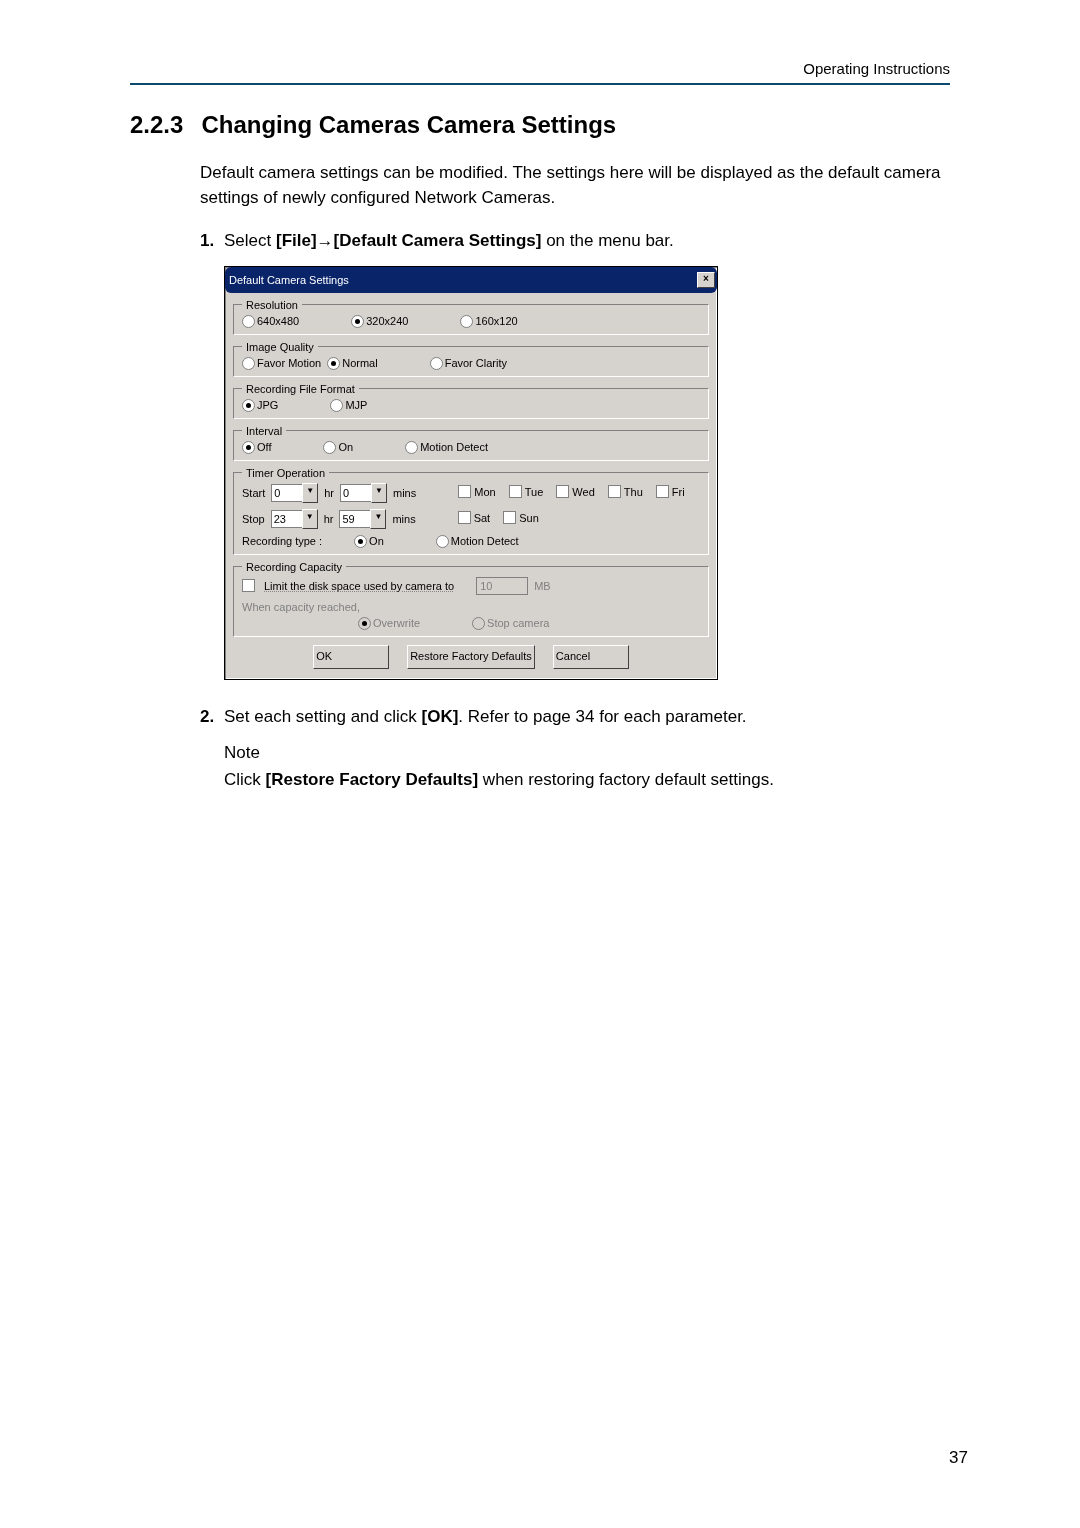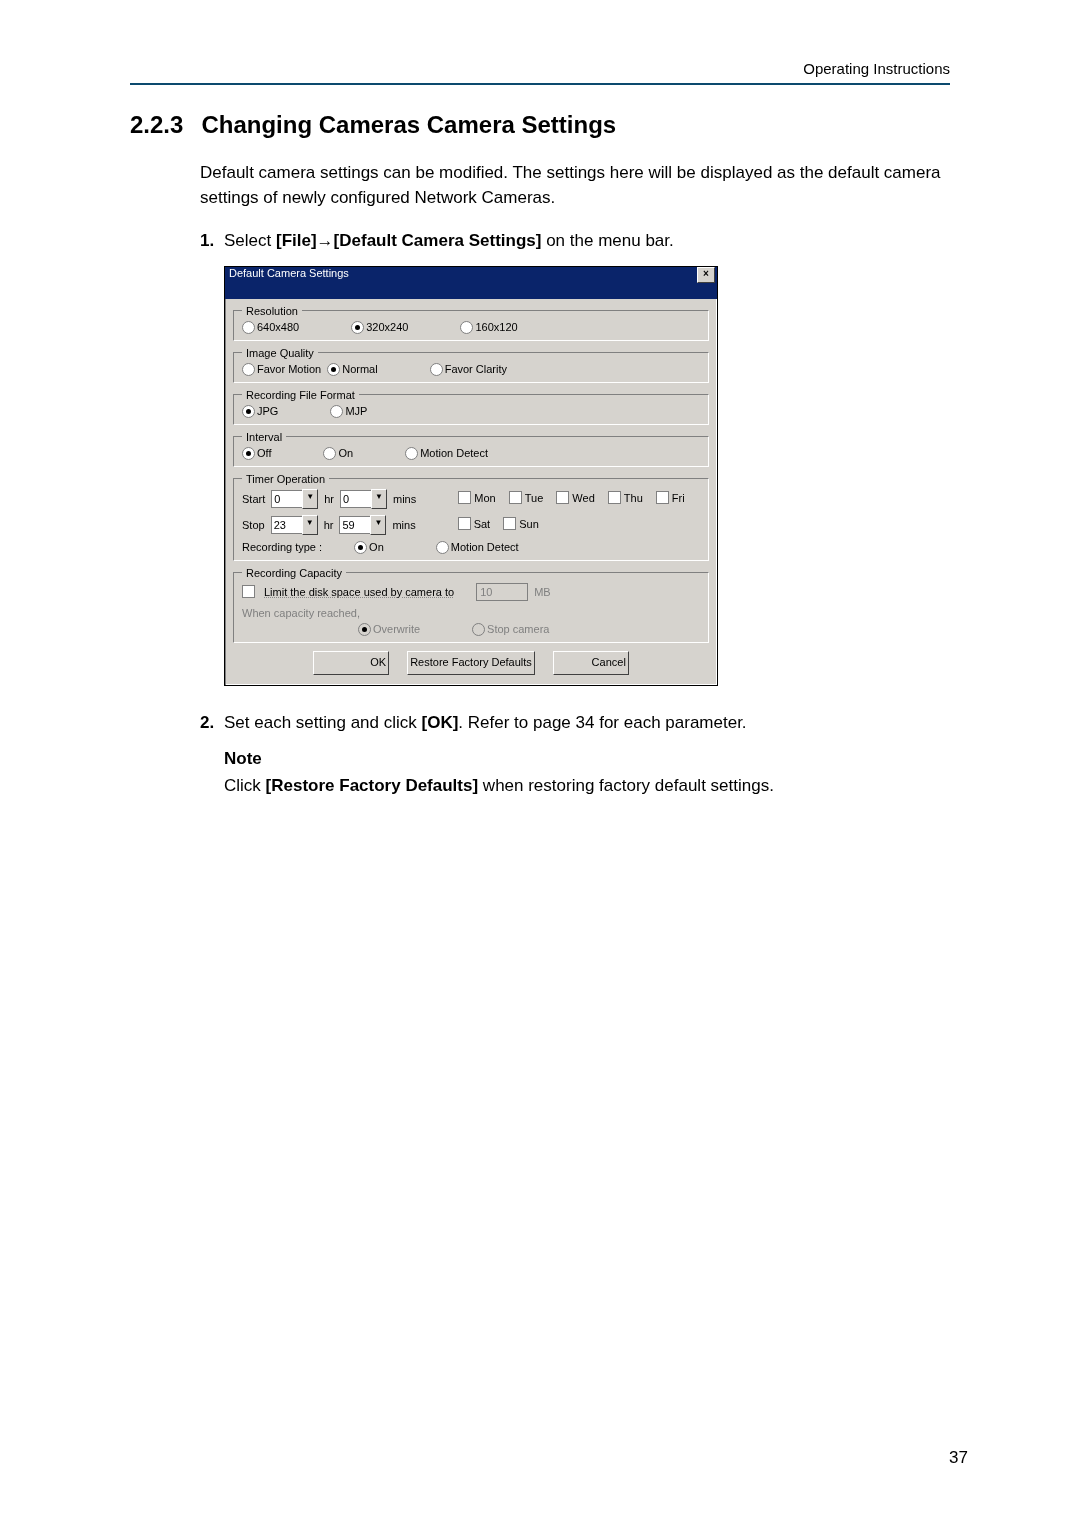--- a/index.html
+++ b/index.html
@@ -6,45 +6,45 @@
   .page{width:1080px;height:1528px;position:relative;background:#fff;margin:0 auto;}
   .sheet{position:absolute;left:130px;top:60px;width:820px;}
   .running-head{font-size:15px;text-align:right;border-bottom:2px solid #0c4a6e;padding-bottom:6px;margin-bottom:26px;}
   .h2{font-size:24px;font-weight:bold;margin:0 0 22px 0;}
   .h2 .secno{margin-right:18px;}
   .body-text{font-size:17px;line-height:1.45;margin:0 0 18px 70px;}
   .ol{margin:0 0 0 70px;padding:0;list-style:none;}
   .ol li{margin-bottom:10px;font-size:17px;line-height:1.5;}
   .ol li .num{font-weight:bold;display:inline-block;width:24px;}
   .note-blk{margin-left:94px;font-size:17px;line-height:1.6;}
-  .note-label{font-weight:bold;}
+  .note-label{font-weight:normal;}
   .arrow{display:inline-block;font-weight:bold;}
   .dlg-wrap{margin:12px 0 24px 94px;}
   .dialog{width:492px;background:#d6d3ce;border:1px solid #000;box-shadow:1px 1px 0 #808080 inset, -1px -1px 0 #fff inset;font-size:11px;font-family:"Tahoma",Arial,sans-serif;}
-  .titlebar{background:linear-gradient(#0a246a,#0a246a);color:#fff;display:flex;justify-content:space-between;height:32px;padding:0 2px 0 4px;font-size:11px;}
+  .titlebar{background:linear-gradient(#0a246a,#0a246a);color:#fff;display:flex;justify-content:space-between;align-items:center;height:26px;padding:0 2px 0 4px;font-size:11px;border-radius:6px;}
   .title-x{width:16px;height:14px;background:#d6d3ce;border:1px solid #fff;border-right-color:#404040;border-bottom-color:#404040;color:#000;text-align:center;line-height:12px;font-family:Arial;font-weight:bold;font-size:10px;}
   .content{padding:4px 8px 10px 8px;}
   fieldset{border:1px solid #fff;border-top-color:#808080;border-left-color:#808080;margin:2px 0 6px 0;padding:4px 8px 6px 8px;}
   legend{padding:0 4px;color:#000;}
   .row{display:flex;align-items:center;gap:6px;flex-wrap:wrap;}
   .radio{width:11px;height:11px;border-radius:50%;background:#fff;border:1px solid #808080;display:inline-flex;align-items:center;justify-content:center;margin-right:2px;flex:none;}
   .radio.sel::after{content:"";width:5px;height:5px;border-radius:50%;background:#000;}
   .radio.dis{background:#d6d3ce;}
   .opt{display:inline-flex;align-items:center;}
   .opt.dis{color:#808080;}
   .chk{width:11px;height:11px;background:#fff;border:1px solid #808080;display:inline-block;margin-right:3px;flex:none;}
   .combo{display:inline-flex;align-items:center;}
   .combo .field{width:26px;height:16px;background:#fff;border:1px solid #808080;border-right:none;padding:0 2px;line-height:16px;}
   .combo .btn{width:14px;height:18px;background:#d6d3ce;border:1px solid #fff;border-right-color:#404040;border-bottom-color:#404040;text-align:center;line-height:14px;font-size:8px;}
   .txt-in{height:16px;background:#fff;border:1px solid #808080;padding:0 3px;line-height:16px;}
   .txt-in.dis{background:#d6d3ce;color:#808080;}
   .gap{display:inline-block;width:40px;}
   .days .opt{margin-right:10px;}
   .btnrow{display:flex;justify-content:center;gap:18px;margin-top:8px;}
-  .winbtn{min-width:70px;height:22px;background:#d6d3ce;border:1px solid #fff;border-right-color:#404040;border-bottom-color:#404040;text-align:right;line-height:20px;padding:0 2px;font-size:11px;}
+  .winbtn{min-width:70px;height:22px;background:#d6d3ce;border:1px solid #fff;border-right-color:#404040;border-bottom-color:#404040;text-align:left;line-height:20px;padding:0 2px;font-size:11px;}
   .dim{color:#808080;}
   .page-footer{position:absolute;right:112px;bottom:60px;font-size:17px;}
 </style>
 </head>
 <body>
 
 <div class="page">
   <div class="sheet">
     <div class="running-head">Operating Instructions</div>
 

